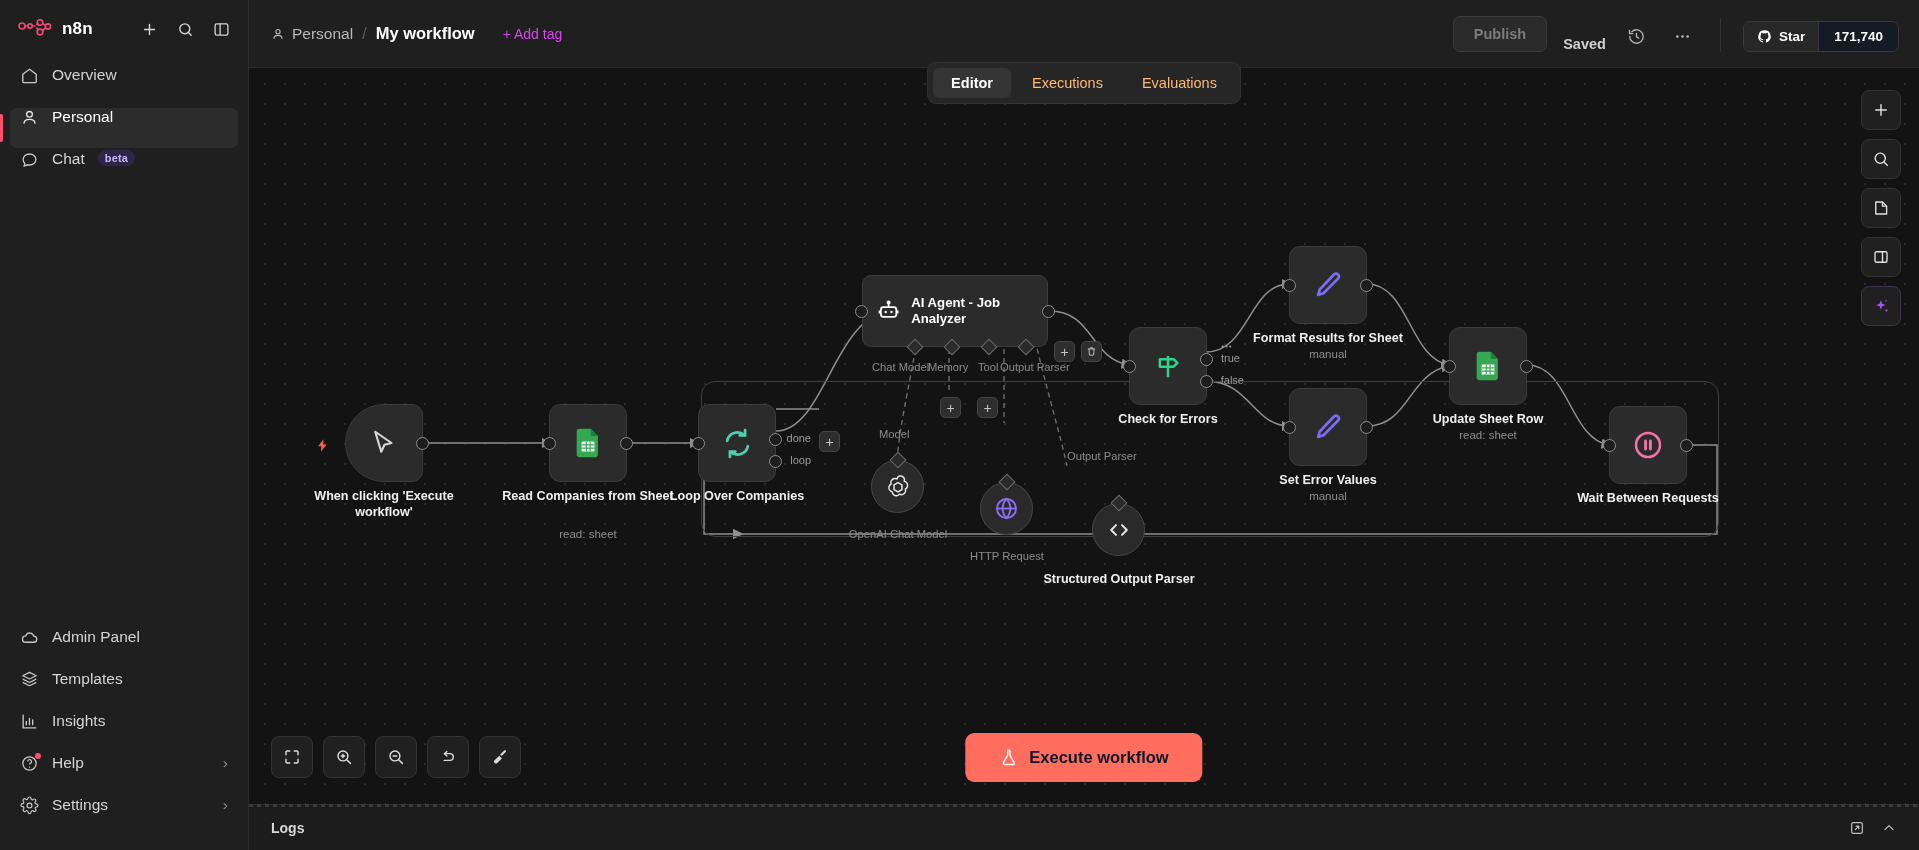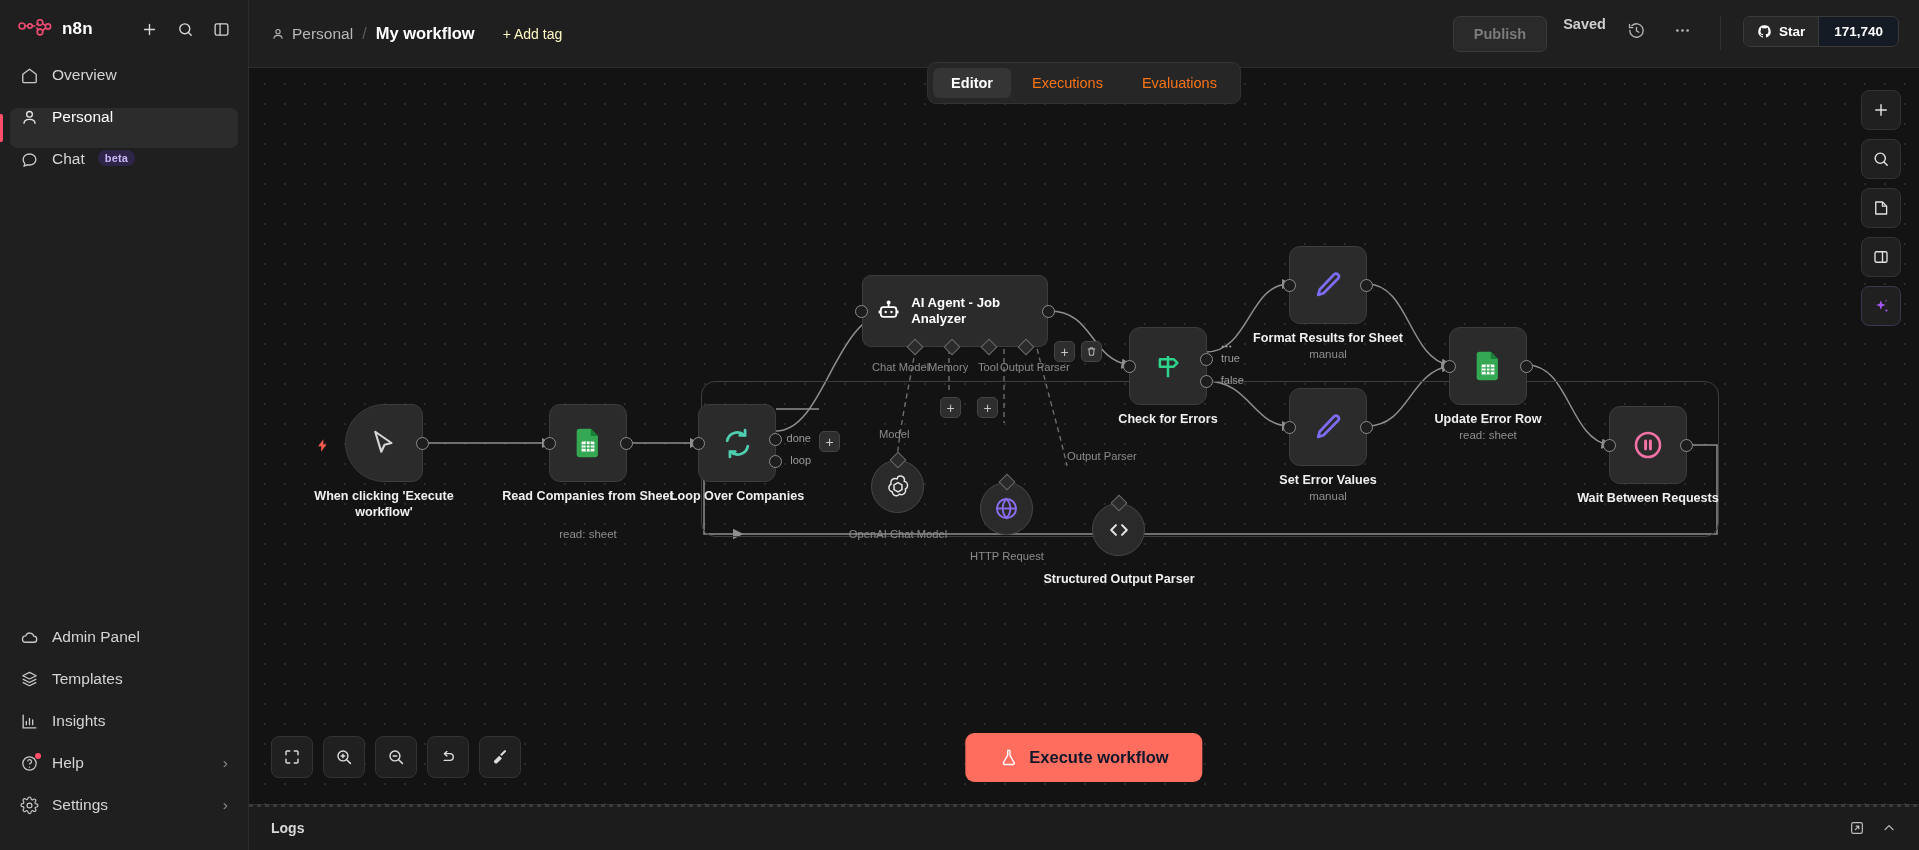--- a/index.html
+++ b/index.html
@@ -60,22 +60,22 @@
   .header {
     height: 68px; flex: none; background: #1f1f1f;
     border-bottom: 1px solid #2b2b2b;
     display: flex; align-items: center; padding: 0 20px 0 22px; gap: 10px;
     position: relative; z-index: 30;
   }
   .crumb { display: flex; align-items: center; gap: 9px; font-size: 15.5px; }
   .crumb-owner { color: #b8b8b8; display: flex; align-items: center; gap: 7px; cursor: pointer; }
   .crumb-sep { color: #5b5b5b; font-size: 16px; }
   .crumb-name { color: #fff; font-weight: 600; font-size: 16.5px; cursor: text; }
-  .add-tag { color: #fef9c3; font-size: 14px; margin-left: 18px; cursor: pointer; }
-  .hdr-right { margin-left: auto; display: flex; align-items: flex-start; gap: 16px; }
+  .add-tag { color: #d946ef; font-size: 14px; margin-left: 18px; cursor: pointer; }
+  .hdr-right { margin-left: auto; display: flex; align-items: flex-end; gap: 16px; }
   .btn-publish {
     background: #2a2a2a; color: #7c7c7c; border: 1px solid #3a3a3a;
     font-size: 14.5px; font-weight: 600; padding: 9px 20px; border-radius: 7px; cursor: default;
   }
   .saved-text { color: #cfcfcf; font-size: 14.5px; font-weight: 600; }
   .hdr-ico {
     width: 30px; height: 30px; display: flex; align-items: center; justify-content: center;
     border-radius: 6px; cursor: pointer; color: #b5b5b5;
   }
   .hdr-div { width: 1px; height: 34px; background: #323232; margin: 0 6px; }
@@ -90,21 +90,21 @@
     border-left: 1px solid #3a3a3a;
   }
 
   
   .tabs {
     position: absolute; top: 62px; left: 50%; transform: translateX(-50%);
     background: #262626; border: 1px solid #333; border-radius: 9px;
     display: flex; padding: 5px; gap: 3px; z-index: 35;
   }
   .tab {
-    padding: 7px 18px; border-radius: 6px; font-size: 14.5px; color: #f97316; cursor: pointer;
+    padding: 7px 18px; border-radius: 6px; font-size: 14.5px; color: #fdba74; cursor: pointer;
   }
   .tab.active { background: #353535; color: #fff; font-weight: 600; text-align: center; }
 
   
   .canvas {
     flex: 1 1 auto; position: relative; overflow: hidden;
     background-color: #131313;
     background-image: radial-gradient(#2a2a2a 1.1px, transparent 1.1px);
     background-size: 20px 20px;
     background-position: 6px 6px;
@@ -593,21 +593,21 @@
             <path d="M6 2h8l5 5v13a2 2 0 0 1-2 2H6a2 2 0 0 1-2-2V4a2 2 0 0 1 2-2z" fill="#34a853"></path>
             <path d="M14 2l5 5h-5z" fill="#188038"></path>
             <rect x="7.5" y="11" width="9" height="7" rx=".6" fill="#fff"></rect>
             <g stroke="#34a853" stroke-width=".8">
                 <path d="M7.5 13.3h9M7.5 15.6h9M10.8 11v7M13.5 11v7"></path>
               </g>
           </svg>
           <span class="port in"></span>
           <span class="port out"></span>
         </div>
-        <div class="node-label">Update Error Row</div>
+        <div class="node-label">Update Sheet Row</div>
         <div class="node-sub" style="top:102px;">read: sheet</div>
       </div>
 
       <div class="node" style="left:1360px; top:338px;">
         <div class="node-box">
           <svg width="32" height="32" viewBox="0 0 24 24" fill="none" stroke="#f472a6" stroke-width="1.9">
             <circle cx="12" cy="12" r="9"></circle>
               <path d="M10.2 9v6M13.8 9v6" stroke-linecap="round" stroke-width="2.2"></path>
           </svg>
           <span class="port in"></span>

